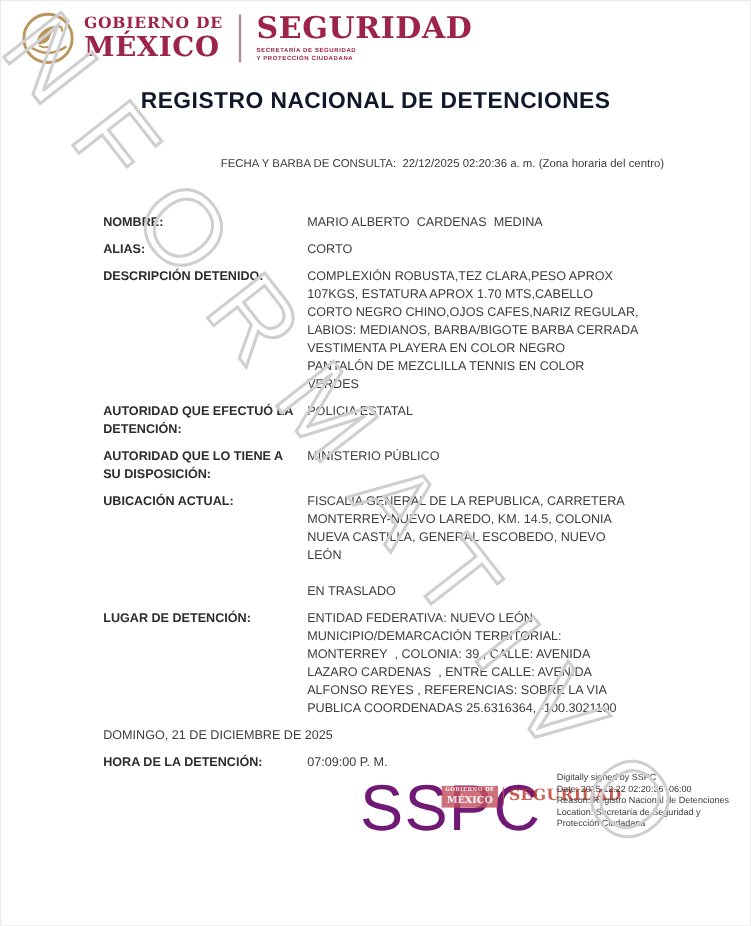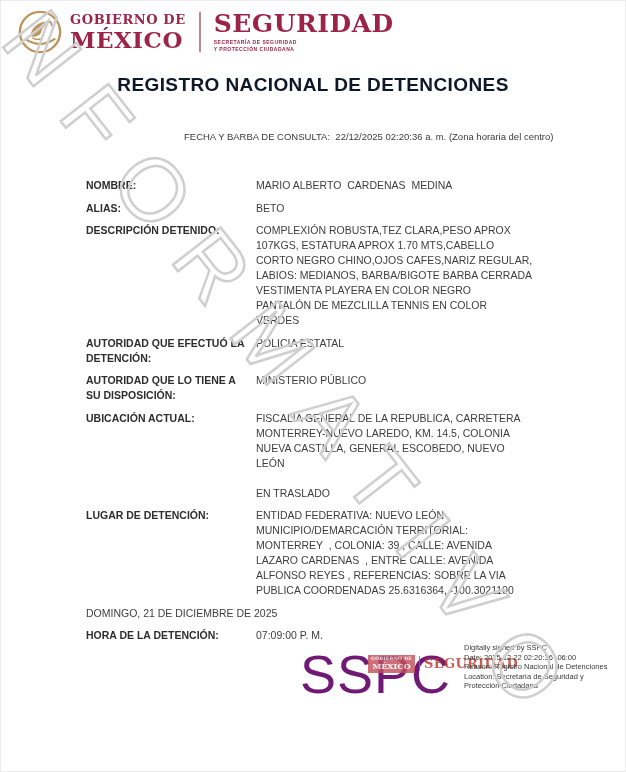--- a/index.html
+++ b/index.html
@@ -76,21 +76,21 @@
 
   <div class="fields">
 
     <div class="row">
       <div class="flabel">NOMBRE:</div>
       <div class="fvalue">MARIO ALBERTO  CARDENAS  MEDINA</div>
     </div>
 
     <div class="row">
       <div class="flabel">ALIAS:</div>
-      <div class="fvalue">BETO</div>
+      <div class="fvalue">CORTO</div>
     </div>
 
     <div class="row">
       <div class="flabel">DESCRIPCIÓN DETENIDO:</div>
       <div class="fvalue">COMPLEXIÓN ROBUSTA,TEZ CLARA,PESO APROX
 107KGS, ESTATURA APROX 1.70 MTS,CABELLO
 CORTO NEGRO CHINO,OJOS CAFES,NARIZ REGULAR,
 LABIOS: MEDIANOS, BARBA/BIGOTE BARBA CERRADA
 VESTIMENTA PLAYERA EN COLOR NEGRO
 PANTALÓN DE MEZCLILLA TENNIS EN COLOR

